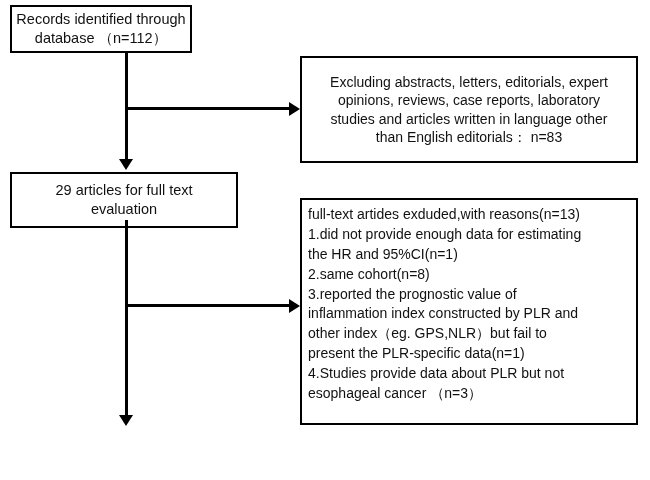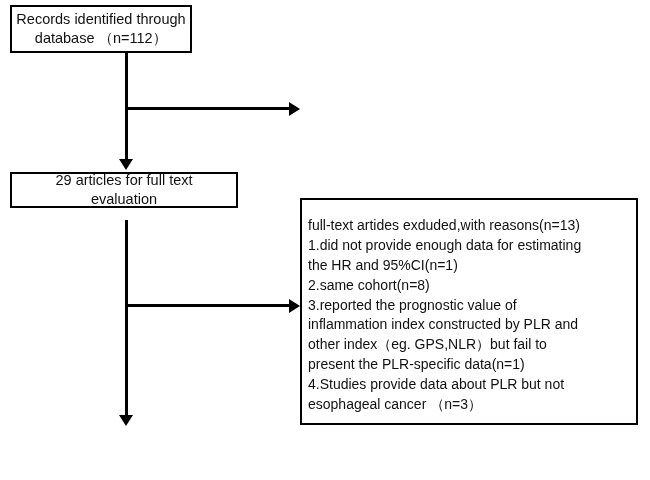--- a/index.html
+++ b/index.html
@@ -43,21 +43,21 @@
   .node-right-centered {
     font-size: 14px;
     text-align: center;
     padding: 4px 7px;
   }
   .node-right-left {
     font-size: 14px;
     text-align: left;
     align-items: flex-start;
     justify-content: flex-end;
-    padding: 16px 6px;
+    padding: 5px 6px;
     line-height: 1.42;
   }
 
   
   .v-line {
     position: absolute;
     width: 3px;
     background: #000000;
   }
   .h-line {
@@ -85,22 +85,28 @@
 </head>
 <body>
 
 <div id="flow-root">
 
   <div class="node-box node-left" style="left:10px; top:5px; width:182px; height:48px;">
     <span class="node-text">Records identified through
 database （n=112）</span>
   </div>
 
+  <div class="node-box node-right-centered" style="left:300px; top:56px; width:338px; height:107px;">
+    <span class="node-text">Excluding abstracts, letters, editorials, expert
+opinions, reviews, case reports, laboratory
+studies and articles written in language other
+than English editorials：  n=83</span>
+  </div>
 
-  <div class="node-box node-left" style="left:10px; top:172px; width:228px; height:36px;">
+  <div class="node-box node-left" style="left:10px; top:172px; width:228px; height:56px;">
     <span class="node-text">29 articles for full text
 evaluation</span>
   </div>
 
   <div class="node-box node-right-left" style="left:300px; top:198px; width:338px; height:227px;">
     <span class="node-text">full-text artides exduded,with reasons(n=13)
 1.did not provide enough data for estimating
 the HR and 95%CI(n=1)
 2.same cohort(n=8)
 3.reported the prognostic value of

